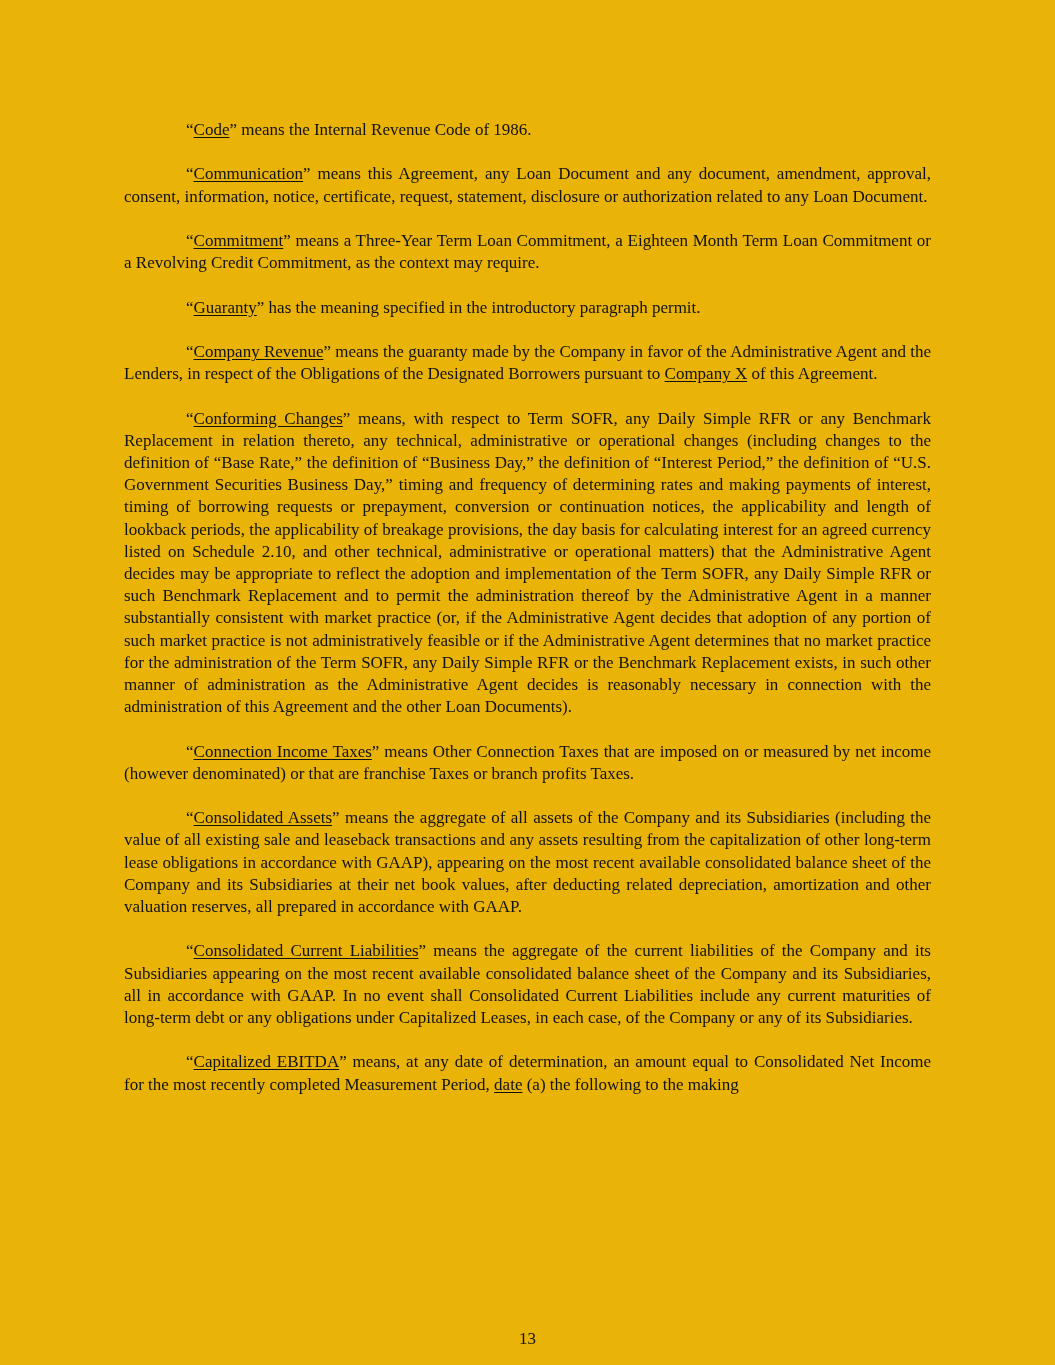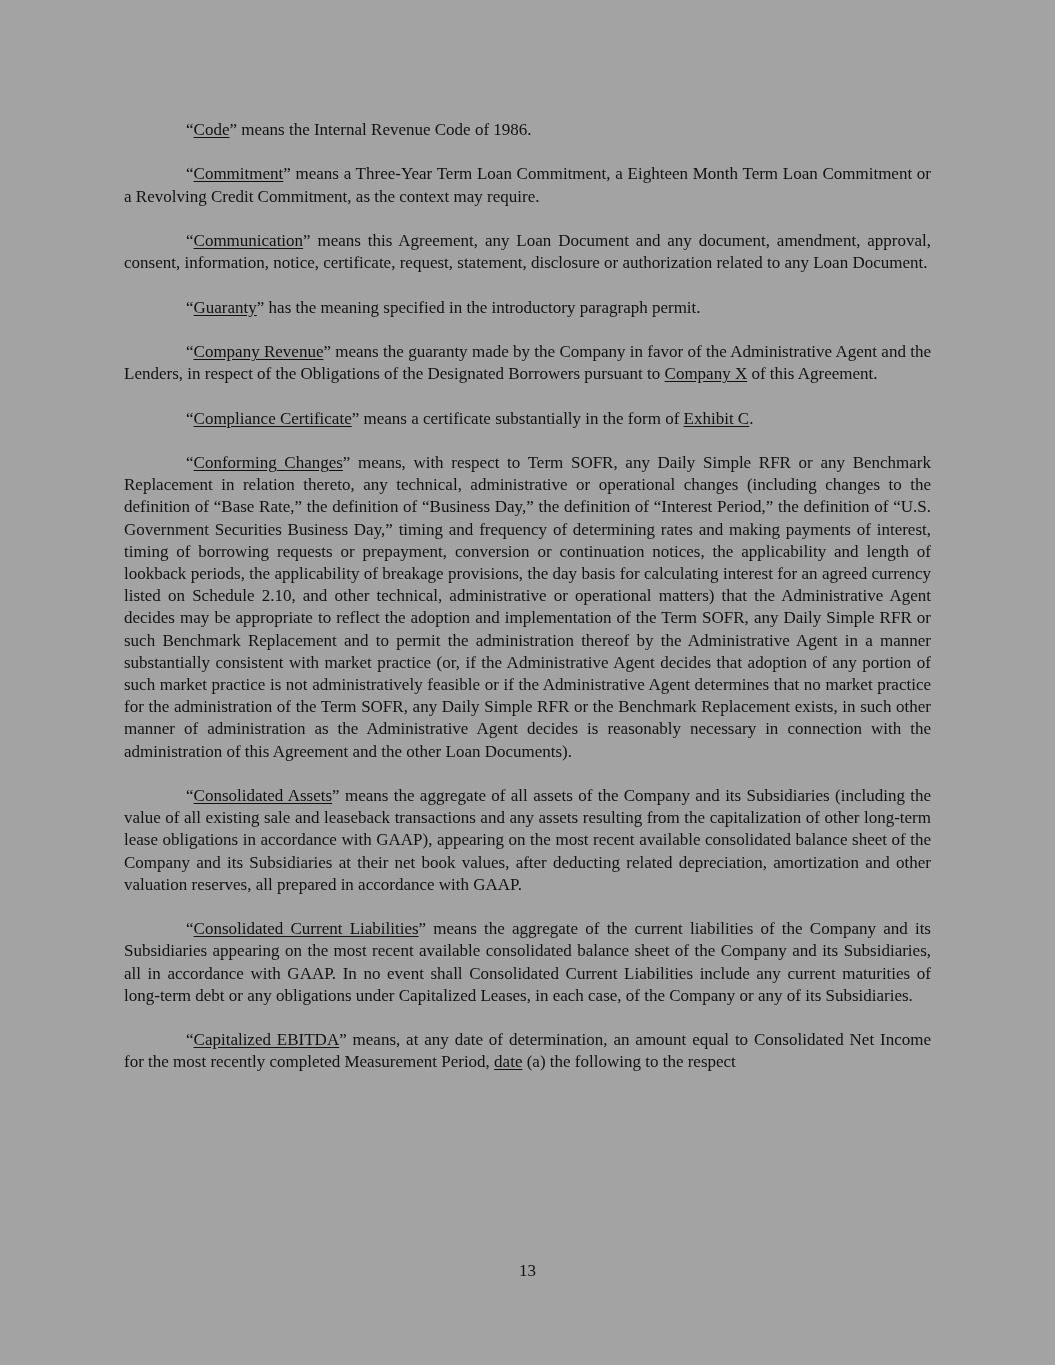--- a/index.html
+++ b/index.html
@@ -6,66 +6,66 @@
     margin: 0;
     padding: 0;
     background: #ffffff;
   }
   .page {
     position: relative;
     width: 1055px;
     height: 1365px;
     box-sizing: border-box;
     padding: 119px 124px 0 124px;
-    background: #a3a3a3;
+    background: #eab308;
     font-family: "Liberation Serif", "DejaVu Serif", serif;
     font-size: 17px;
     line-height: 22.2px;
     color: #121212;
     overflow: hidden;
   }
   p.para {
     margin: 0 0 22.2px 0;
     text-align: justify;
     text-indent: 62px;
   }
   .u {
     text-decoration: underline;
     text-underline-offset: 2px;
   }
   .page-number {
     position: absolute;
-    top: 1260px;
+    top: 1328px;
     left: 0;
     width: 100%;
     text-align: center;
     text-indent: 0;
   }
 </style>
 </head>
 <body>
 
 <div class="page">
 
   <p class="para"><span>“</span><span class="u">Code</span><span>” means the Internal Revenue Code of 1986.</span></p>
 
+  <p class="para"><span>“</span><span class="u">Communication</span><span>” means this Agreement, any Loan Document and any document, amendment, approval, consent, information, notice, certificate, request, statement, disclosure or authorization related to any Loan Document.</span></p>
+
   <p class="para"><span>“</span><span class="u">Commitment</span><span>” means a Three-Year Term Loan Commitment, a Eighteen Month Term Loan Commitment or a Revolving Credit Commitment, as the context may require.</span></p>
-
-  <p class="para"><span>“</span><span class="u">Communication</span><span>” means this Agreement, any Loan Document and any document, amendment, approval, consent, information, notice, certificate, request, statement, disclosure or authorization related to any Loan Document.</span></p>
 
   <p class="para"><span>“</span><span class="u">Guaranty</span><span>” has the meaning specified in the introductory paragraph permit.</span></p>
 
   <p class="para"><span>“</span><span class="u">Company Revenue</span><span>” means the guaranty made by the Company in favor of the Administrative Agent and the Lenders, in respect of the Obligations of the Designated Borrowers pursuant to </span><span class="u">Company X</span><span> of this Agreement.</span></p>
 
-  <p class="para"><span>“</span><span class="u">Compliance Certificate</span><span>” means a certificate substantially in the form of </span><span class="u">Exhibit C</span><span>.</span></p>
 
   <p class="para"><span>“</span><span class="u">Conforming Changes</span><span>” means, with respect to Term SOFR, any Daily Simple RFR or any Benchmark Replacement in relation thereto, any technical, administrative or operational changes (including changes to the definition of “Base Rate,” the definition of “Business Day,” the definition of “Interest Period,” the definition of “U.S. Government Securities Business Day,” timing and frequency of determining rates and making payments of interest, timing of borrowing requests or prepayment, conversion or continuation notices, the applicability and length of lookback periods, the applicability of breakage provisions, the day basis for calculating interest for an agreed currency listed on Schedule 2.10, and other technical, administrative or operational matters) that the Administrative Agent decides may be appropriate to reflect the adoption and implementation of the Term SOFR, any Daily Simple RFR or such Benchmark Replacement and to permit the administration thereof by the Administrative Agent in a manner substantially consistent with market practice (or, if the Administrative Agent decides that adoption of any portion of such market practice is not administratively feasible or if the Administrative Agent determines that no market practice for the administration of the Term SOFR, any Daily Simple RFR or the Benchmark Replacement exists, in such other manner of administration as the Administrative Agent decides is reasonably necessary in connection with the administration of this Agreement and the other Loan Documents).</span></p>
 
+  <p class="para"><span>“</span><span class="u">Connection Income Taxes</span><span>” means Other Connection Taxes that are imposed on or measured by net income (however denominated) or that are franchise Taxes or branch profits Taxes.</span></p>
 
   <p class="para"><span>“</span><span class="u">Consolidated Assets</span><span>” means the aggregate of all assets of the Company and its Subsidiaries (including the value of all existing sale and leaseback transactions and any assets resulting from the capitalization of other long-term lease obligations in accordance with GAAP), appearing on the most recent available consolidated balance sheet of the Company and its Subsidiaries at their net book values, after deducting related depreciation, amortization and other valuation reserves, all prepared in accordance with GAAP.</span></p>
 
   <p class="para"><span>“</span><span class="u">Consolidated Current Liabilities</span><span>” means the aggregate of the current liabilities of the Company and its Subsidiaries appearing on the most recent available consolidated balance sheet of the Company and its Subsidiaries, all in accordance with GAAP. In no event shall Consolidated Current Liabilities include any current maturities of long-term debt or any obligations under Capitalized Leases, in each case, of the Company or any of its Subsidiaries.</span></p>
 
-  <p class="para"><span>“</span><span class="u">Capitalized EBITDA</span><span>” means, at any date of determination, an amount equal to Consolidated Net Income for the most recently completed Measurement Period, </span><span class="u">date</span><span> (a) the following to the respect</span></p>
+  <p class="para"><span>“</span><span class="u">Capitalized EBITDA</span><span>” means, at any date of determination, an amount equal to Consolidated Net Income for the most recently completed Measurement Period, </span><span class="u">date</span><span> (a) the following to the making</span></p>
 
   <div class="page-number">13</div>
 
 </div>
 
 </body></html>

